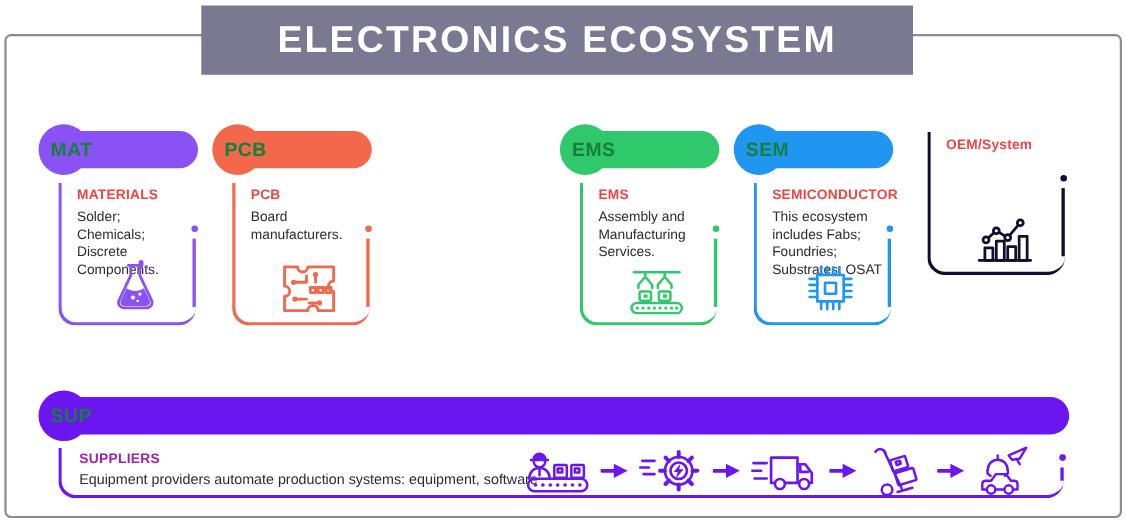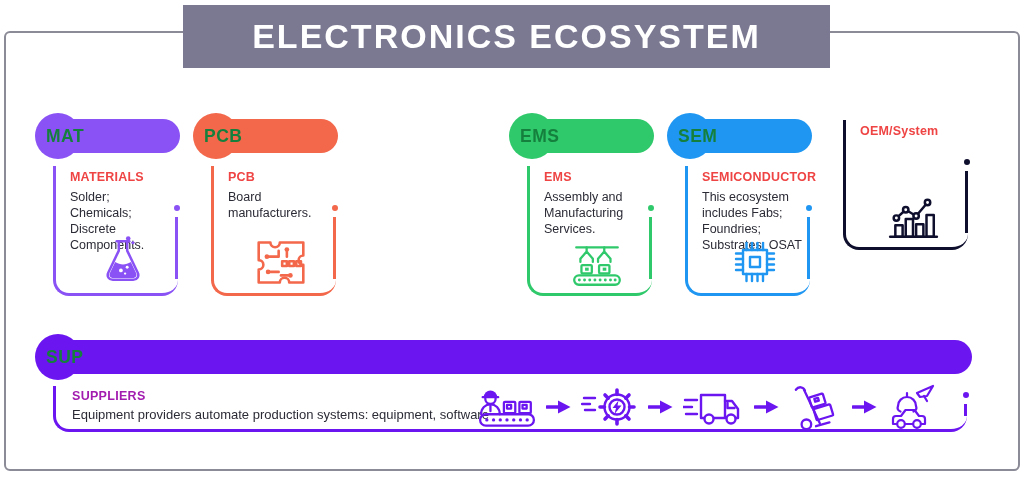--- a/index.html
+++ b/index.html
@@ -35,21 +35,21 @@
   .card h3 { font-size:12.5px; font-weight:bold; color:#ef4444; letter-spacing:.2px;
              margin:2px 0 5px; }
   .card p { font-size:12.5px; line-height:1.28; color:#2b2b36; width:102px; }
   .stem { position:absolute; right:0; bottom:14px; width:0; height:62px;
           border-right:3px solid var(--accent); }
   .node { position:absolute; top:-12px; right:-4.5px; width:6px; height:6px;
           border:3px solid var(--accent); border-radius:50%; background:#fff; }
   .icon-wrap { position:absolute; left:14px; right:2px; bottom:7px;
                display:flex; justify-content:center; color:var(--accent); }
 
-  .sup { position:absolute; left:35px; top:334px; width:937px; }
+  .sup { position:absolute; left:35px; top:355px; width:937px; }
   .sup .pill .bar { left:20px; right:0; }
   .sup-card { position:relative; margin:6px 0 0 18px; width:914px; height:46px;
               border-left:3px solid var(--accent); border-bottom:3px solid var(--accent);
               border-radius:0 0 16px 16px; }
   .sup-card .stem { height:12px; bottom:13px; }
   .sup-card .inner { padding:3px 0 0 16px; }
   .sup-card h3 { font-size:12.5px; font-weight:bold; color:#a21caf; letter-spacing:.3px; margin-bottom:4px; }
   .sup-card p { font-size:13px; color:#2b2b36; white-space:nowrap; }
   .sup-icons { position:absolute; right:26px; top:-8px; height:58px; display:flex;
                align-items:center; gap:9px; color:var(--accent); }

